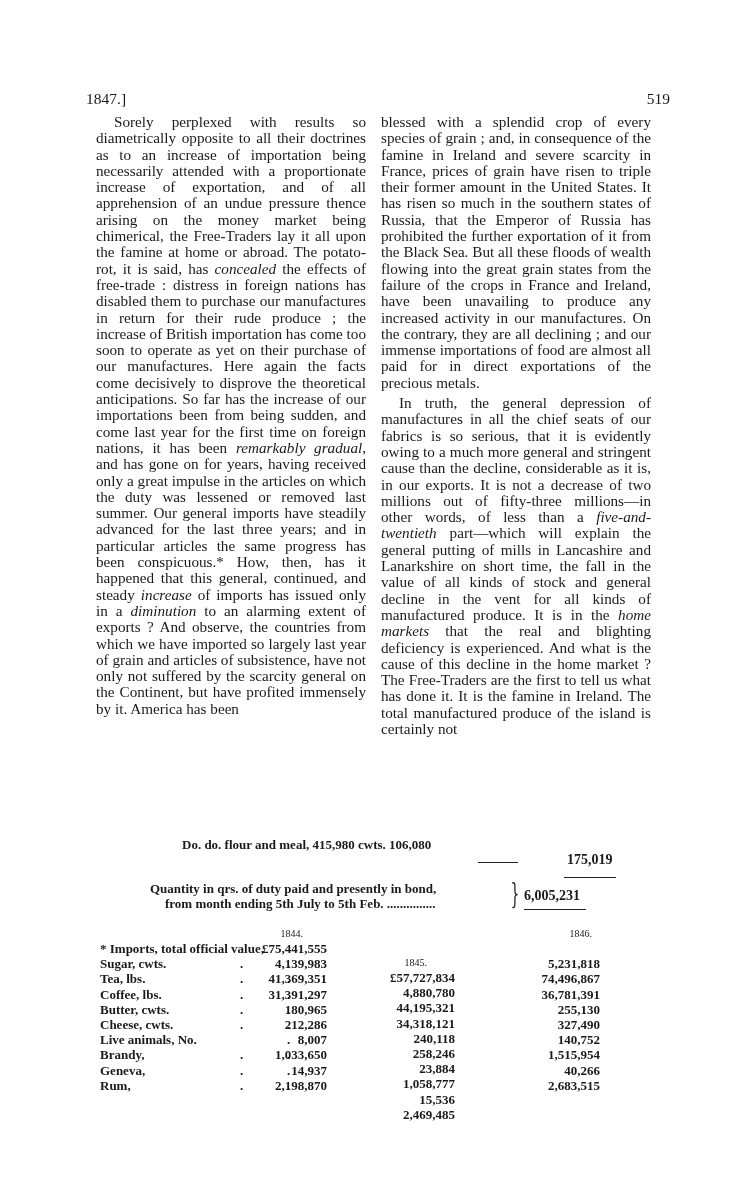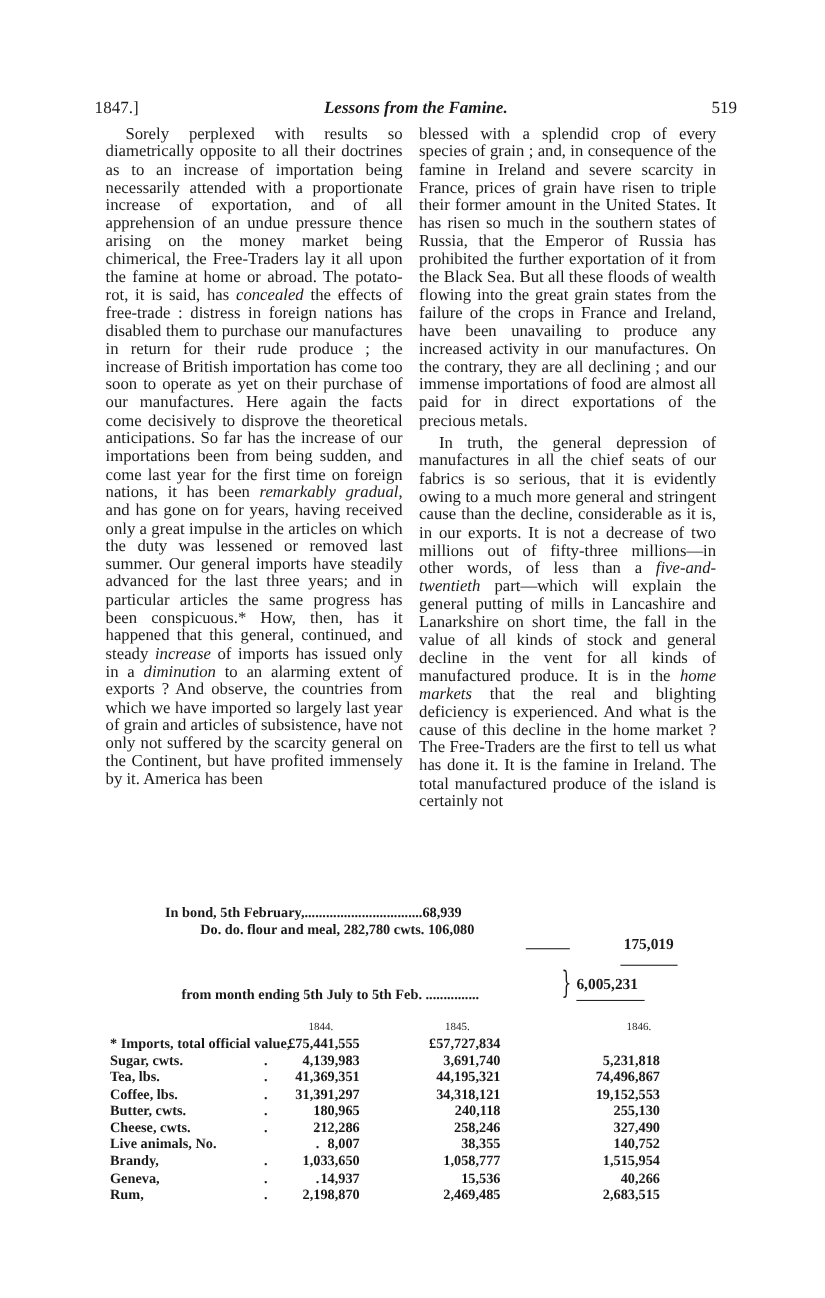--- a/index.html
+++ b/index.html
@@ -31,52 +31,51 @@
   .qtyval { position: absolute; top: 888px; left: 524px; font-family: "Liberation Serif", serif; font-size: 14px; font-weight: bold; }
   .rule2 { position: absolute; top: 909px; left: 524px; width: 62px; border-top: 1px solid #222; }
   .imports { position: absolute; top: 928px; left: 100px; width: 560px;
              font-family: "Liberation Serif", serif; font-size: 13px; font-weight: bold; }
   .imports .row { position: relative; height: 15.2px; }
   .imports .row.hdr { height: 13px; font-size: 10px; font-weight: normal; }
   .imports .c0 { position: absolute; left: 0; white-space: nowrap; }
   .imports .d1 { position: absolute; left: 140px; }
   .imports .d2 { position: absolute; left: 187px; }
   .imports .c1 { position: absolute; right: 333px; text-align: right; }
-  .imports .c2 { position: absolute; right: 205px; text-align: left; }
+  .imports .c2 { position: absolute; right: 205px; text-align: left; margin-top: 29px; }
   .imports .c3 { position: absolute; right: 60px; text-align: left; }
   .imports .row.hdr .c1 { right: 357px; }
   .imports .row.hdr .c2 { right: 233px; }
   .imports .row.hdr .c3 { right: 68px; }
 </style>
 </head>
 <body>
 
 <div class="page">
 
   <div class="header">
     <span class="left">1847.]</span>
-    <span class="center">Lessons from the Famine.</span>
     <span class="right">519</span>
   </div>
 
   <div class="col left">
     <p><span>Sorely perplexed with results so diametrically opposite to all their doctrines as to an increase of importation being necessarily attended with a proportionate increase of exportation, and of all apprehension of an undue pressure thence arising on the money market being chimerical, the Free-Traders lay it all upon the famine at home or abroad.  The potato-rot, it is said, has </span><em>concealed</em><span> the effects of free-trade :  distress in foreign nations has disabled them to purchase our manufactures in return for their rude produce ; the increase of British importation has come too soon to operate as yet on their purchase of our manufactures.  Here again the facts come decisively to disprove the theoretical anticipations.  So far has the increase of our importations been from being sudden, and come last year for the first time on foreign nations, it has been </span><em>remarkably gradual</em><span>, and has gone on for years, having received only a great impulse in the articles on which the duty was lessened or removed last summer.  Our general imports have steadily advanced for the last three years; and in particular articles the same progress has been conspicuous.* How, then, has it happened that this general, continued, and steady </span><em>increase</em><span> of imports has issued only in a </span><em>diminution</em><span> to an alarming extent of exports ?  And observe, the countries from which we have imported so largely last year of grain and articles of subsistence, have not only not suffered by the scarcity general on the Continent, but have profited immensely by it.  America has been</span></p>
   </div>
 
   <div class="col right">
     <p class="noindent">blessed with a splendid crop of every species of grain ; and, in consequence of the famine in Ireland and severe scarcity in France, prices of grain have risen to triple their former amount in the United States.  It has risen so much in the southern states of Russia, that the Emperor of Russia has prohibited the further exportation of it from the Black Sea.  But all these floods of wealth flowing into the great grain states from the failure of the crops in France and Ireland, have been unavailing to produce any increased activity in our manufactures.  On the contrary, they are all declining ; and our immense importations of food are almost all paid for in direct exportations of the precious metals.</p>
     <p><span>In truth, the general depression of manufactures in all the chief seats of our fabrics is so serious, that it is evidently owing to a much more general and stringent cause than the decline, considerable as it is, in our exports. It is not a decrease of two millions out of fifty-three millions—in other words, of less than a </span><em>five-and-twentieth</em><span> part—which will explain the general putting of mills in Lancashire and Lanarkshire on short time, the fall in the value of all kinds of stock and general decline in the vent for all kinds of manufactured produce.  It is in the </span><em>home markets</em><span> that the real and blighting deficiency is experienced.  And what is the cause of this decline in the home market ?  The Free-Traders are the first to tell us what has done it.  It is the famine in Ireland.  The total manufactured produce of the island is certainly not</span></p>
   </div>
 
-  <div class="tbl bond1">In bond, 5th February,.................................68,939</div>
-  <div class="tbl bond2">Do.          do. flour and meal, 282,780 cwts. 106,080</div>
+  <div class="tbl bond2">Do.          do. flour and meal, 415,980 cwts. 106,080</div>
   <div class="dash1"></div>
   <div class="total1">175,019</div>
   <div class="rule1"></div>
 
+  <div class="tbl qty1">Quantity in qrs. of duty paid and presently in bond,</div>
   <div class="tbl qty2">from month ending 5th July to 5th Feb. ...............</div>
   <div class="brace">}</div>
   <div class="qtyval">6,005,231</div>
   <div class="rule2"></div>
 
   <div class="imports">
     <div class="row hdr">
       <span class="c1">1844.</span>
       <span class="c2">1845.</span>
       <span class="c3">1846.</span>
@@ -85,38 +84,38 @@
       <span class="c0">* Imports, total official value,</span>
       <span class="c1">£75,441,555</span>
       <span class="c2">£57,727,834</span>
       <span class="c3"></span>
     </div>
     <div class="row">
       <span class="c0">Sugar, cwts.</span>
       <span class="d1">.</span>
       <span class="d2">.</span>
       <span class="c1">4,139,983</span>
-      <span class="c2">3,691,740</span>
+      <span class="c2">4,880,780</span>
       <span class="c3">5,231,818</span>
     </div>
     <div class="row">
       <span class="c0">Tea, lbs.</span>
       <span class="d1">.</span>
       <span class="d2">.</span>
       <span class="c1">41,369,351</span>
       <span class="c2">44,195,321</span>
       <span class="c3">74,496,867</span>
     </div>
     <div class="row">
       <span class="c0">Coffee, lbs.</span>
       <span class="d1">.</span>
       <span class="d2">.</span>
       <span class="c1">31,391,297</span>
       <span class="c2">34,318,121</span>
-      <span class="c3">19,152,553</span>
+      <span class="c3">36,781,391</span>
     </div>
     <div class="row">
       <span class="c0">Butter, cwts.</span>
       <span class="d1">.</span>
       <span class="d2">.</span>
       <span class="c1">180,965</span>
       <span class="c2">240,118</span>
       <span class="c3">255,130</span>
     </div>
     <div class="row">
@@ -125,21 +124,21 @@
       <span class="d2">.</span>
       <span class="c1">212,286</span>
       <span class="c2">258,246</span>
       <span class="c3">327,490</span>
     </div>
     <div class="row">
       <span class="c0">Live animals, No.</span>
       <span class="d1"></span>
       <span class="d2">.</span>
       <span class="c1">8,007</span>
-      <span class="c2">38,355</span>
+      <span class="c2">23,884</span>
       <span class="c3">140,752</span>
     </div>
     <div class="row">
       <span class="c0">Brandy,</span>
       <span class="d1">.</span>
       <span class="d2">.</span>
       <span class="c1">1,033,650</span>
       <span class="c2">1,058,777</span>
       <span class="c3">1,515,954</span>
     </div>

